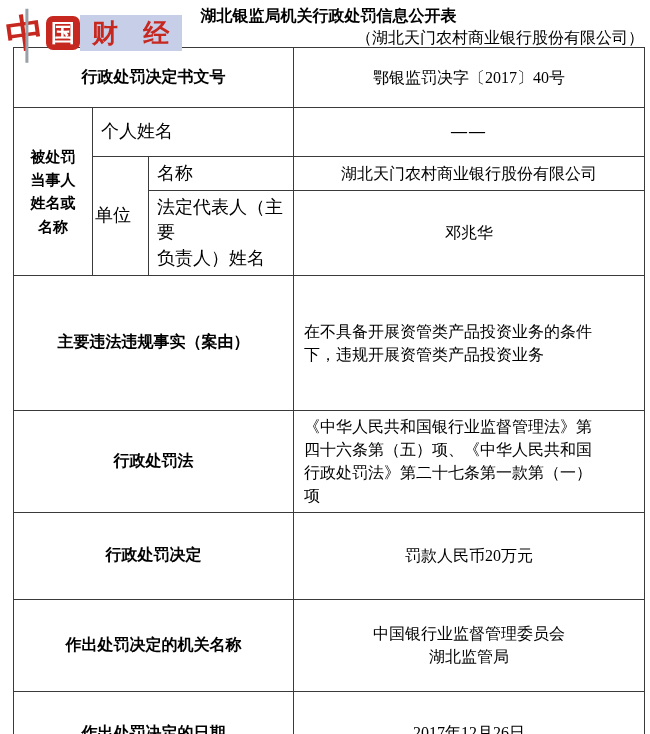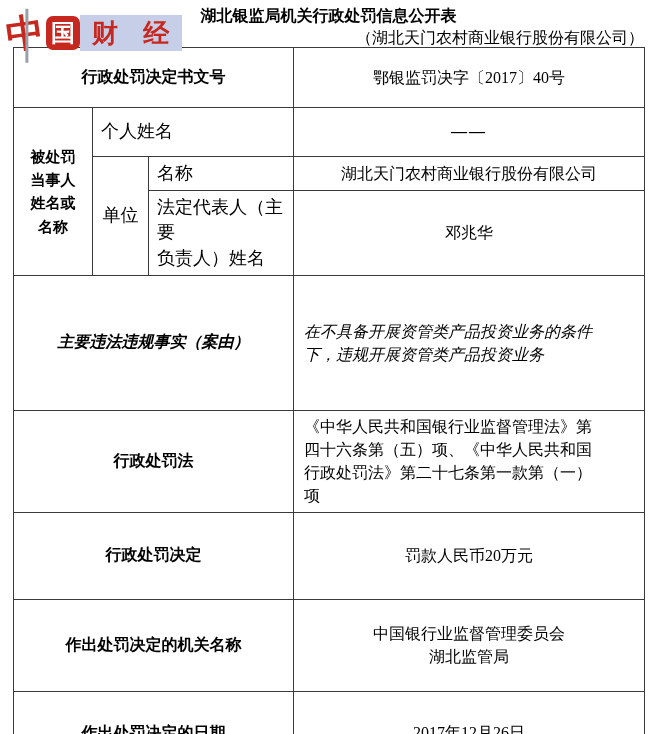--- a/index.html
+++ b/index.html
@@ -58,31 +58,31 @@
     font-family:"Liberation Serif","DejaVu Serif",serif;
   }
   .group{
     font-family:"Liberation Sans","DejaVu Sans",sans-serif;font-size:15px;
     font-weight:bold;text-align:center;line-height:1.55;padding:4px 2px;
   }
   .sub{
     font-family:"Liberation Sans","DejaVu Sans",sans-serif;font-size:18px;
     font-weight:normal;text-align:left;padding:4px 8px;line-height:1.4;
   }
-  .sub.center{text-align:center;padding:4px 2px;}
+  .sub.center{padding:4px 2px;}
   .val{text-align:center;font-size:16px;line-height:1.45;}
   .val.left{text-align:left;padding:4px 10px;}
   .pre{white-space:pre-line;}
   .dash{font-weight:bold;letter-spacing:2px;}
 
   .r1{height:60px;}
   .r2a{height:49px;}
   .r2b{height:33px;}
   .r2c{height:43px;}
-  .r3{height:135px;font-style:italic;}
+  .r3{height:135px;}
   .r4{height:91px;}
   .r5{height:87px;}
   .r6{height:92px;}
   .r7{height:84px;}
 </style>
 </head>
 <body>
 
 <div class="title-wrap">
   <div class="title">湖北银监局机关行政处罚信息公开表</div>

